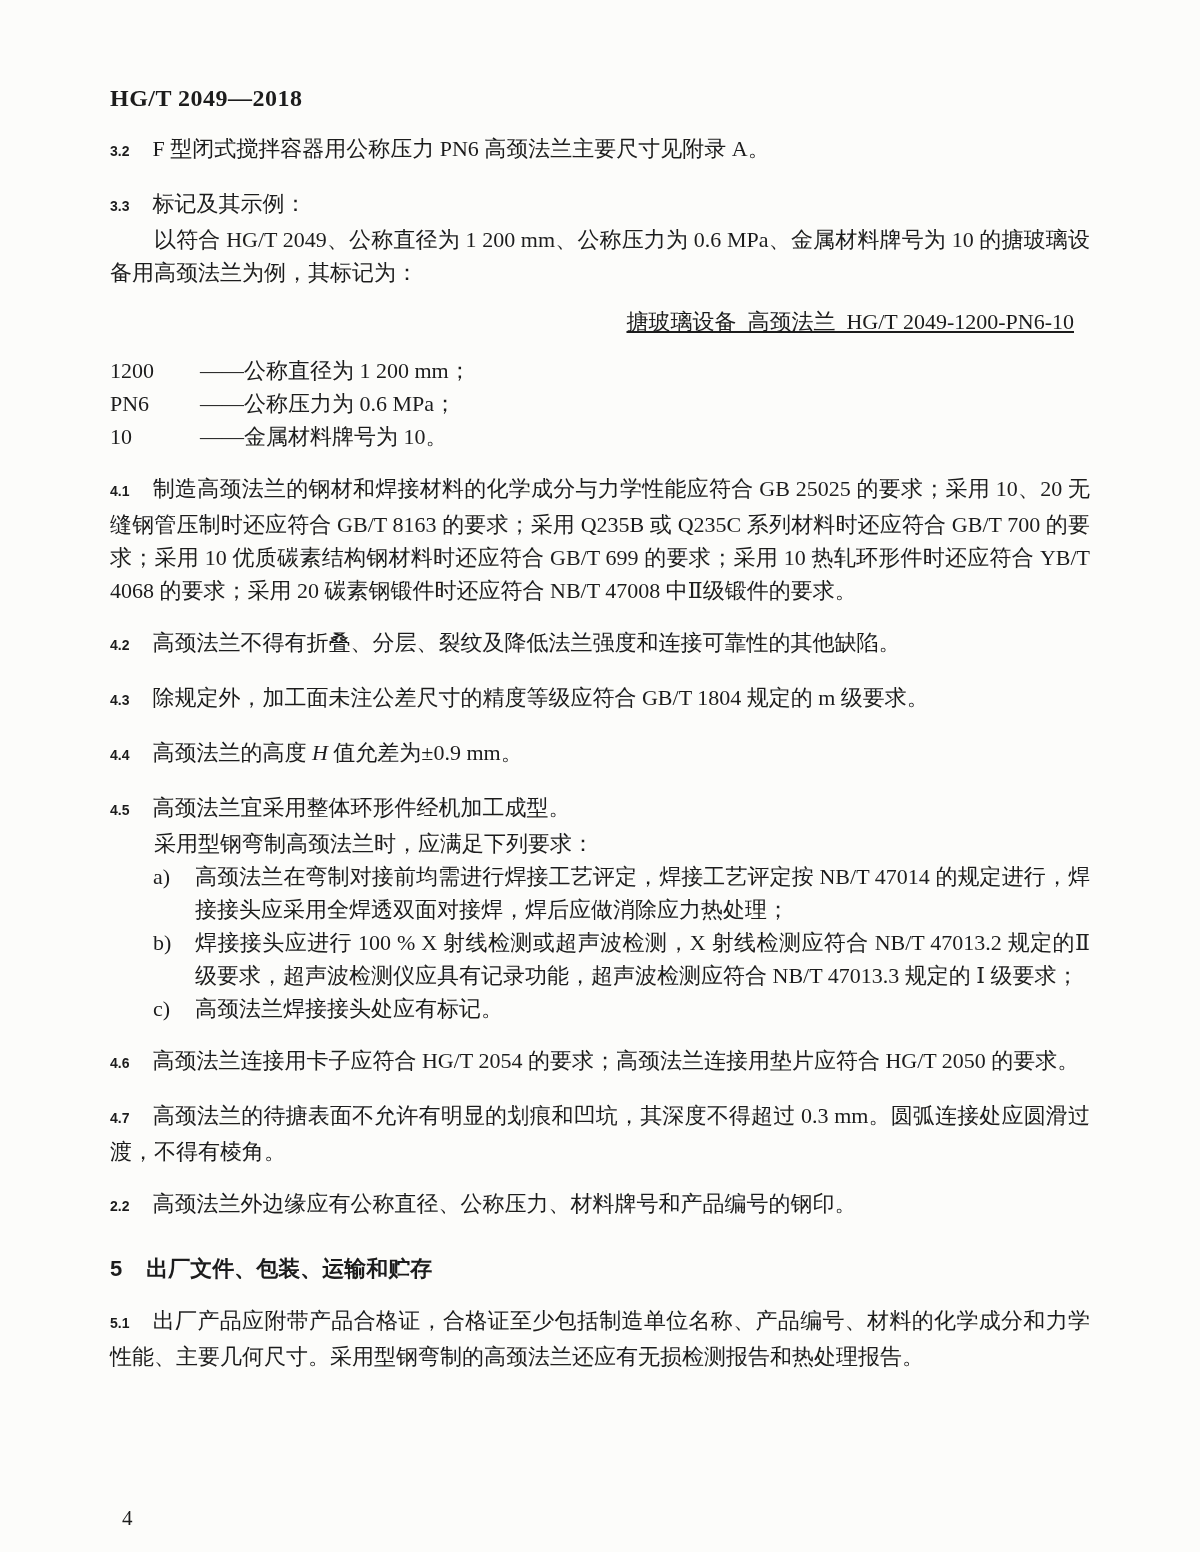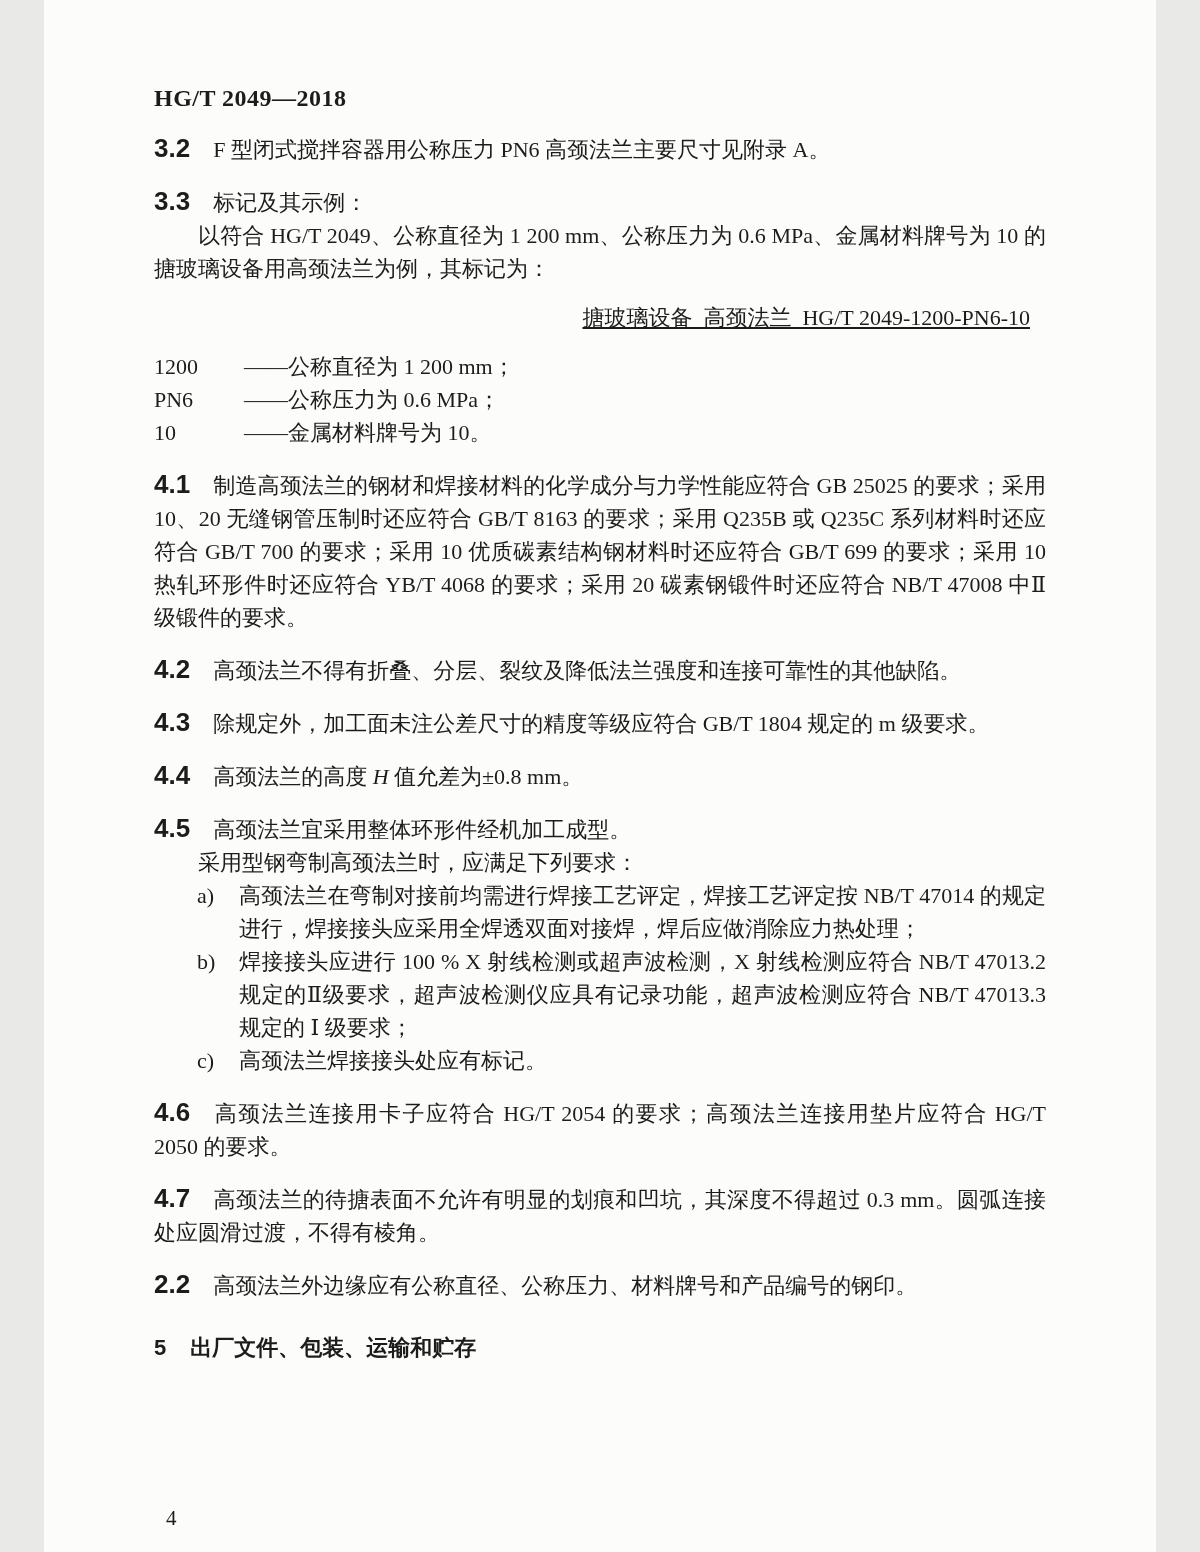--- a/index.html
+++ b/index.html
@@ -1,19 +1,19 @@
 <!DOCTYPE html>
 <html><head>
 <meta charset="utf-8">
 <style>
   * { margin: 0; padding: 0; box-sizing: border-box; }
   html, body { background: #e9e9e7; }
   .page {
     position: relative;
-    width: 1112px;
+    width: 1200px;
     height: 1552px;
     margin: 0 auto;
     background: #fcfcfa;
     color: #1c1c1c;
     font-family: "Liberation Serif", "DejaVu Serif", serif;
     font-size: 22px;
     line-height: 33px;
     overflow: hidden;
   }
   .content {
@@ -27,21 +27,21 @@
     letter-spacing: 0.5px;
     margin-bottom: 20px;
   }
   .clause {
     margin-top: 19px;
     text-align: justify;
   }
   .clause-num {
     font-family: "Liberation Sans", "DejaVu Sans", sans-serif;
     font-weight: bold;
-    font-size: 26px;
+    font-size: 14px;
     margin-right: 23px;
     white-space: nowrap;
   }
   .p-indent {
     text-indent: 44px;
     text-align: justify;
     margin: 0;
   }
   .designation {
     text-align: right;
@@ -128,21 +128,21 @@
 
     <p class="clause">
       <span class="clause-num">4.2</span><span>高颈法兰不得有折叠、分层、裂纹及降低法兰强度和连接可靠性的其他缺陷。</span>
     </p>
 
     <p class="clause">
       <span class="clause-num">4.3</span><span>除规定外，加工面未注公差尺寸的精度等级应符合 GB/T 1804 规定的 m 级要求。</span>
     </p>
 
     <p class="clause">
-      <span class="clause-num">4.4</span><span>高颈法兰的高度 </span><span class="var-italic">H</span><span> 值允差为±0.8 mm。</span>
+      <span class="clause-num">4.4</span><span>高颈法兰的高度 </span><span class="var-italic">H</span><span> 值允差为±0.9 mm。</span>
     </p>
 
     <p class="clause">
       <span class="clause-num">4.5</span><span>高颈法兰宜采用整体环形件经机加工成型。</span>
     </p>
     <p class="sub-line p-indent">采用型钢弯制高颈法兰时，应满足下列要求：</p>
 
     <ul class="req-list">
       <li class="req-item">
         <span class="req-label">a)</span><span>高颈法兰在弯制对接前均需进行焊接工艺评定，焊接工艺评定按 NB/T 47014 的规定进行，焊接接头应采用全焊透双面对接焊，焊后应做消除应力热处理；</span>
@@ -164,18 +164,21 @@
     </p>
 
     <p class="clause">
       <span class="clause-num">2.2</span><span>高颈法兰外边缘应有公称直径、公称压力、材料牌号和产品编号的钢印。</span>
     </p>
 
     <p class="section-heading">
       <span class="clause-num">5</span><span>出厂文件、包装、运输和贮存</span>
     </p>
 
+    <p class="clause">
+      <span class="clause-num">5.1</span><span>出厂产品应附带产品合格证，合格证至少包括制造单位名称、产品编号、材料的化学成分和力学性能、主要几何尺寸。采用型钢弯制的高颈法兰还应有无损检测报告和热处理报告。</span>
+    </p>
 
 
   </div>
 
   <div class="page-number">4</div>
 </div>
 
 </body></html>

